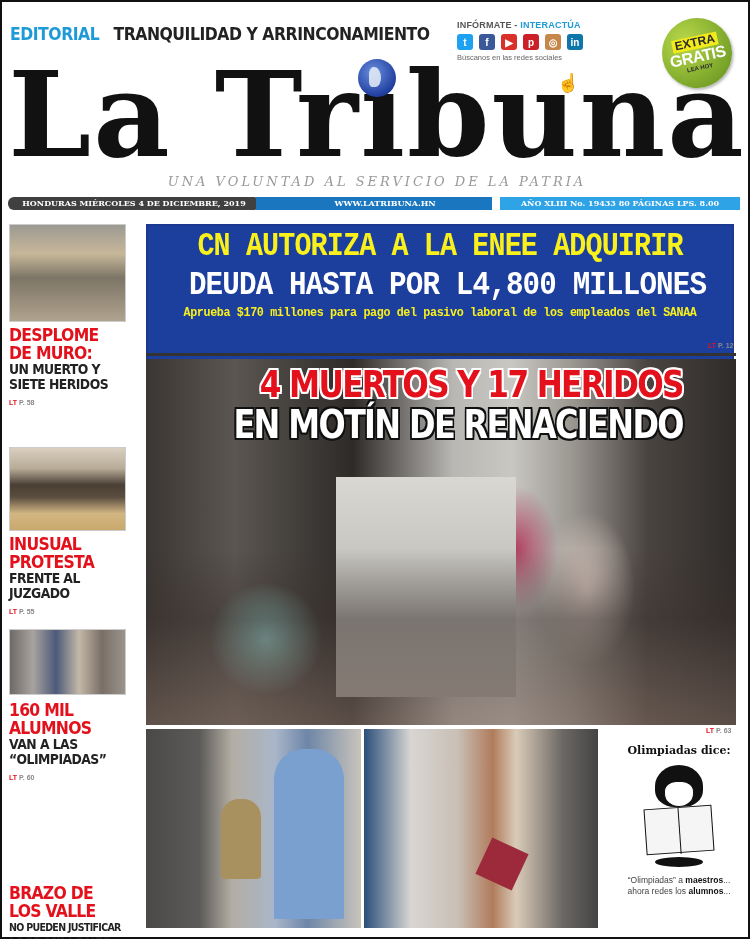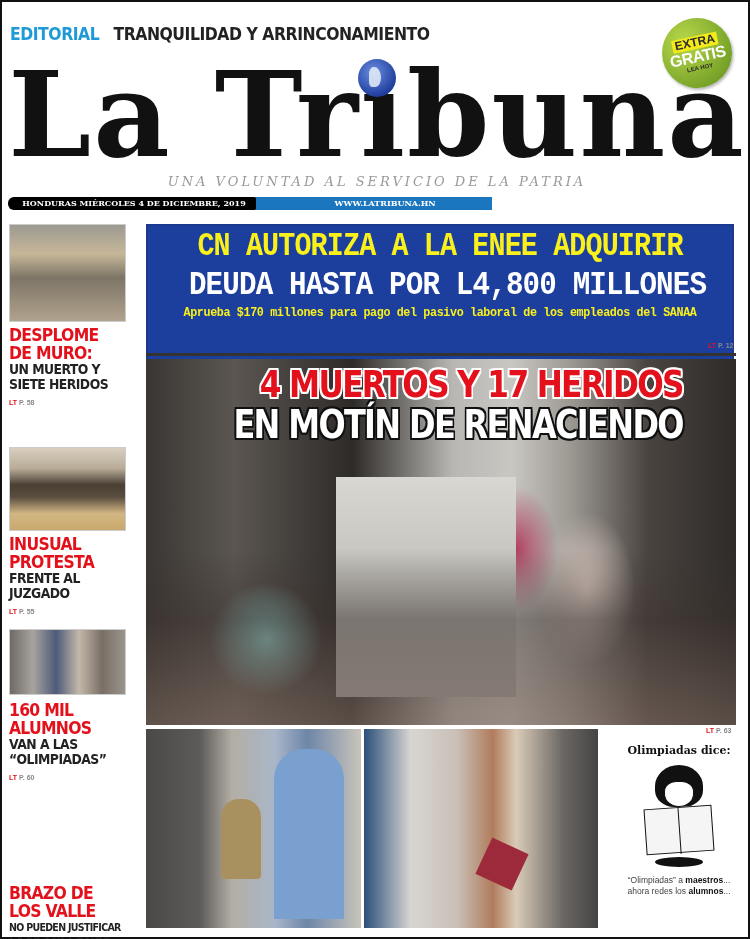--- a/index.html
+++ b/index.html
@@ -26,21 +26,21 @@
   .extra .e2 { color: #fff; font-weight: bold; font-size: 16px; line-height: 16px; letter-spacing: -0.5px; }
   .extra .e3 { color: #2a2a2a; font-weight: bold; font-size: 6px; }
 
   
   .masthead { position: absolute; left: 0; top: 58px; width: 750px; text-align: center; font-family: "DejaVu Serif", serif; font-weight: bold; font-size: 118px; line-height: 110px; color: #111; letter-spacing: 2px; white-space: nowrap; }
   .globe { position: absolute; left: 356px; top: 57px; width: 38px; height: 38px; border-radius: 50%; background: radial-gradient(circle at 40% 35%, #6a8fe0, #213f9f 70%, #142a70); overflow: hidden; }
   .globe::after { content: ""; position: absolute; left: 11px; top: 8px; width: 12px; height: 20px; background: #e8eef8; border-radius: 40% 60% 50% 30%; opacity: 0.85; }
   .motto { position: absolute; left: 0; top: 172px; width: 750px; text-align: center; font-family: "DejaVu Serif", serif; font-style: italic; font-size: 13px; letter-spacing: 3px; color: #999; }
 
   .strip { position: absolute; top: 195px; height: 13px; color: #fff; font-family: "DejaVu Serif", serif; font-weight: bold; font-size: 8px; line-height: 13px; text-align: center; white-space: nowrap; overflow: hidden; }
-  .s1 { left: 6px; width: 252px; background: #000000; border-radius: 6px; }
+  .s1 { left: 6px; width: 252px; background: #404040; border-radius: 6px; }
   .s2 { left: 254px; width: 236px; background: #1a76be; padding-left: 22px; }
   .s3 { left: 498px; width: 240px; background: #2ea3e6; }
 
   
   .side { position: absolute; left: 7px; width: 118px; }
   .side .photo { width: 117px; border: 1px solid #ccc; }
   .side .hl-red { color: #e3111b; font-family: "DejaVu Sans", sans-serif; font-weight: bold; font-size: 17px; line-height: 18px; letter-spacing: -0.8px; margin-top: 4px; transform: scaleX(0.92); transform-origin: left; white-space: nowrap; }
   .side .hl-blk { color: #222; font-family: "DejaVu Sans", sans-serif; font-weight: bold; font-size: 13.5px; line-height: 15px; letter-spacing: -0.6px; transform: scaleX(0.92); transform-origin: left; white-space: nowrap; }
   .side .hl-blk.small { font-size: 11px; letter-spacing: -0.8px; transform: scaleX(0.86); }
   .pg { font-size: 7px; color: #888; margin-top: 7px; font-weight: bold; }
@@ -93,33 +93,49 @@
 </head>
 <body>
 
 <div class="page">
 
   <div class="topline">
     <span class="ed">EDITORIAL</span>
     <span class="tt">TRANQUILIDAD Y ARRINCONAMIENTO</span>
   </div>
 
+  <div class="social">
+    <div class="lbl">
+      <span class="a">INFÓRMATE - </span><span class="b">INTERACTÚA</span>
+    </div>
+    <div class="icons">
+      <span class="ic" style="background:#1da1f2">t</span>
+      <span class="ic" style="background:#3b5998">f</span>
+      <span class="ic" style="background:#d9302a">▶</span>
+      <span class="ic" style="background:#cb2027">p</span>
+      <span class="ic" style="background:#c6874a">◎</span>
+      <span class="ic" style="background:#0e76a8">in</span>
+    </div>
+    <div class="find">Búscanos en las redes sociales</div>
+    <span class="hand">☝</span>
+  </div>
 
   <div class="extra">
     <span class="e1">EXTRA</span>
     <span class="e2">GRATIS</span>
     <span class="e3">LEA HOY</span>
   </div>
 
   <div class="masthead">La Tribuna</div>
   <div class="globe"></div>
   <div class="motto">UNA VOLUNTAD AL SERVICIO DE LA PATRIA</div>
 
   <div class="strip s1">HONDURAS MIÉRCOLES 4 DE DICIEMBRE, 2019</div>
   <div class="strip s2">WWW.LATRIBUNA.HN</div>
+  <div class="strip s3">AÑO XLIII No. 19433 80 PÁGINAS LPS. 8.00</div>
 
   <div class="side" style="top:222px">
     <div class="photo ph1"></div>
     <div class="hl-red">DESPLOME</div>
     <div class="hl-red" style="margin-top:0">DE MURO:</div>
     <div class="hl-blk">UN MUERTO Y</div>
     <div class="hl-blk">SIETE HERIDOS</div>
     <div class="pg"><span class="lt">LT</span> <span>P. 58</span></div>
   </div>
 

